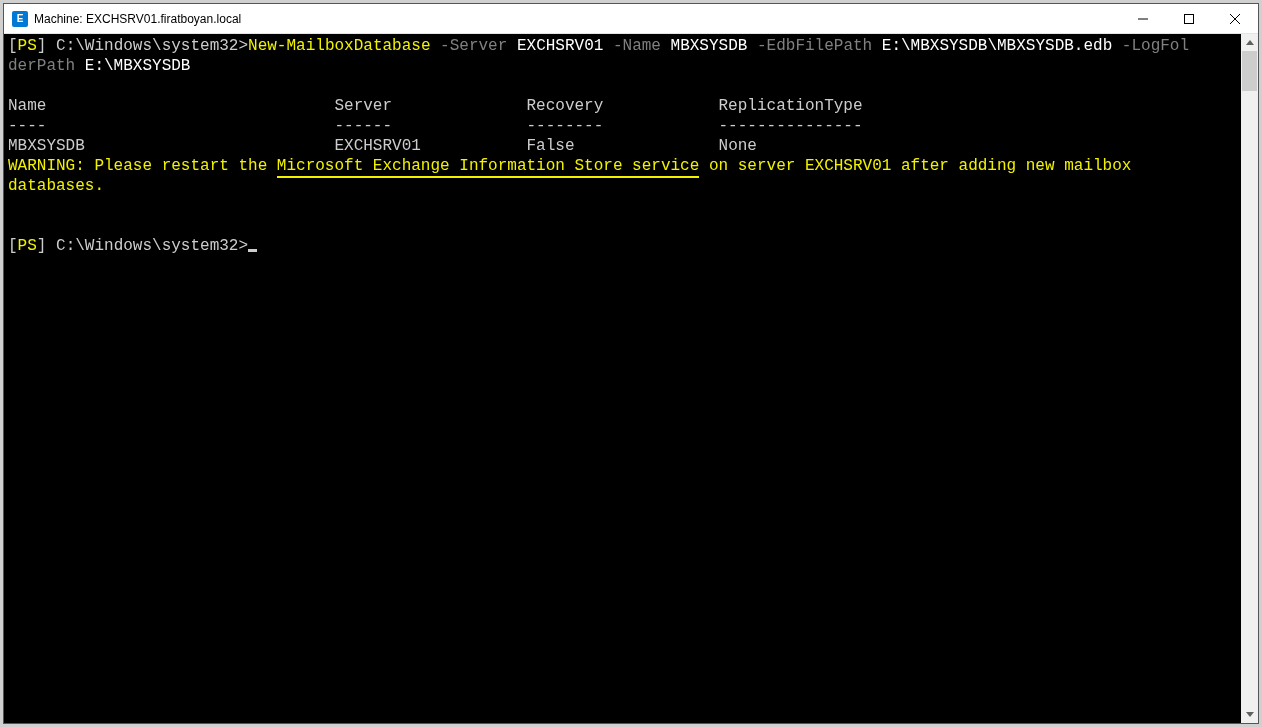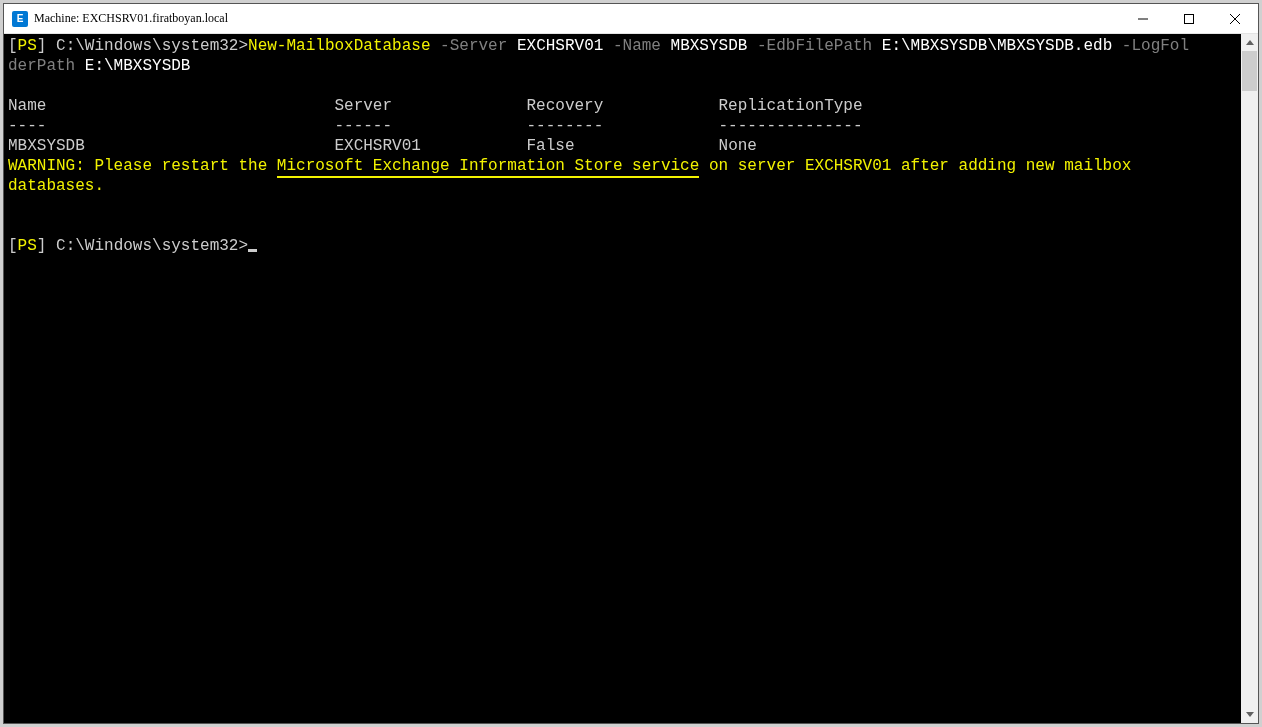--- a/index.html
+++ b/index.html
@@ -37,21 +37,20 @@
     align-items: center;
     justify-content: center;
     color: #ffffff;
     font-size: 10px;
     font-weight: bold;
   }
   .titlebar-text {
     flex: 1;
     font-size: 12px;
     color: #000000;
-    font-family: Liberation Serif, serif;
   }
   .winbtn {
     width: 46px;
     height: 30px;
     display: flex;
     align-items: center;
     justify-content: center;
     color: #000000;
   }
   .winbtn svg { width: 10px; height: 10px; }

